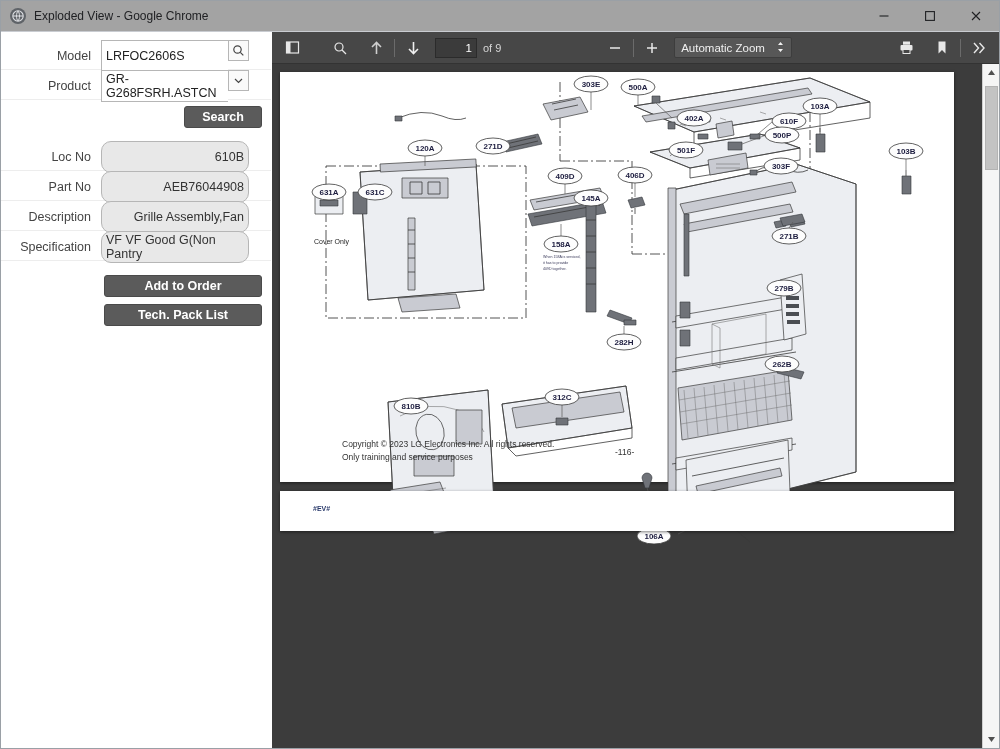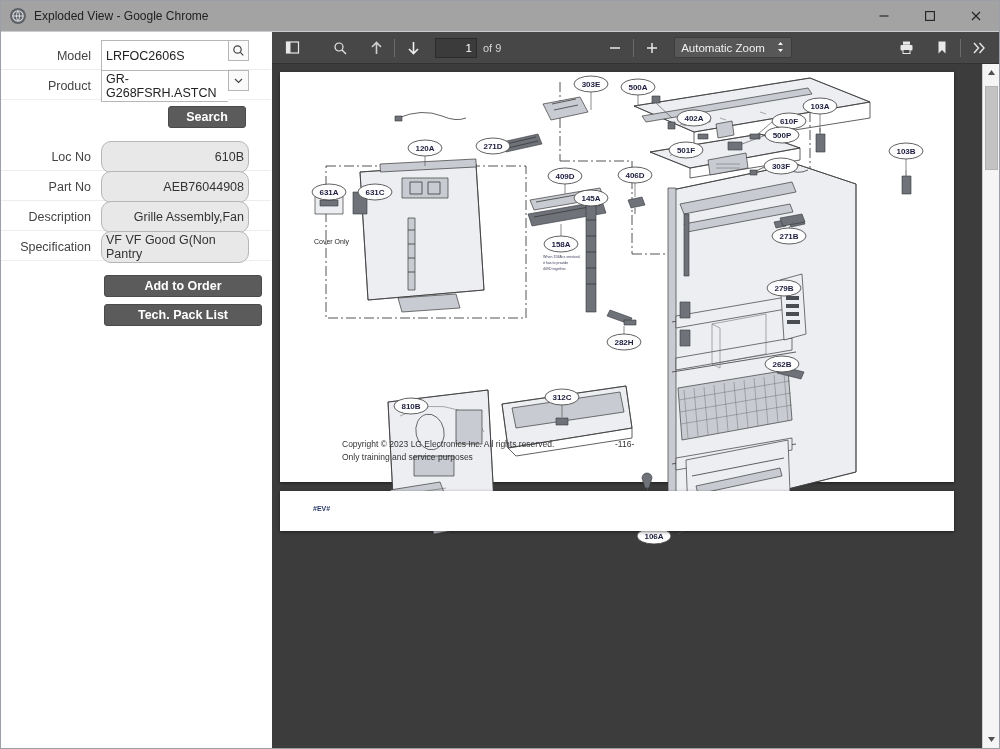--- a/index.html
+++ b/index.html
@@ -93,21 +93,21 @@
     border: 1px solid #b6b6b6; background: #fafafa;
     display: flex; align-items: center; justify-content: center;
   }
   .btn {
     background: #5b5b5b; color: #ffffff;
     font-size: 12.5px; font-weight: bold;
     border: 1px solid #4a4a4a; border-radius: 3px;
     height: 22px;
     display: flex; align-items: center; justify-content: center;
   }
-  .btn-row { display: flex; justify-content: flex-end; padding-right: 25px; margin: 6px 0; }
+  .btn-row { display: flex; justify-content: flex-end; padding-right: 9px; margin: 6px 0; }
   .btn.search { width: 78px; }
   .btn.wide { width: 158px; margin-bottom: 7px; }
   .sep { height: 9px; }
 
   
   .viewer { flex: 1; display: flex; flex-direction: column; min-width: 0; }
   .pdf-toolbar {
     height: 32px; flex: 0 0 32px;
     background: #474747;
     display: flex; align-items: center;
@@ -155,21 +155,21 @@
   .page1 { height: 410px; }
   .page2 { height: 40px; margin-top: 9px; }
   .page2-txt {
     position: absolute; left: 33px; top: 14px;
     font-size: 7px; color: #2a3a6b; font-weight: bold;
   }
   .footer {
     position: absolute; left: 62px; bottom: 19px;
     font-size: 8.5px; color: #333; line-height: 1.45;
   }
-  .footer .pg { position: absolute; left: 273px; top: 0; }
+  .footer .pg { position: absolute; left: 273px; top: 8px; }
 
   
   .vbar {
     width: 17px; flex: 0 0 17px;
     background: #f5f5f5; border-left: 1px solid #cfcfcf;
     display: flex; flex-direction: column; align-items: center;
     position: relative;
   }
   .vb-arrow {
     height: 17px; width: 17px;

